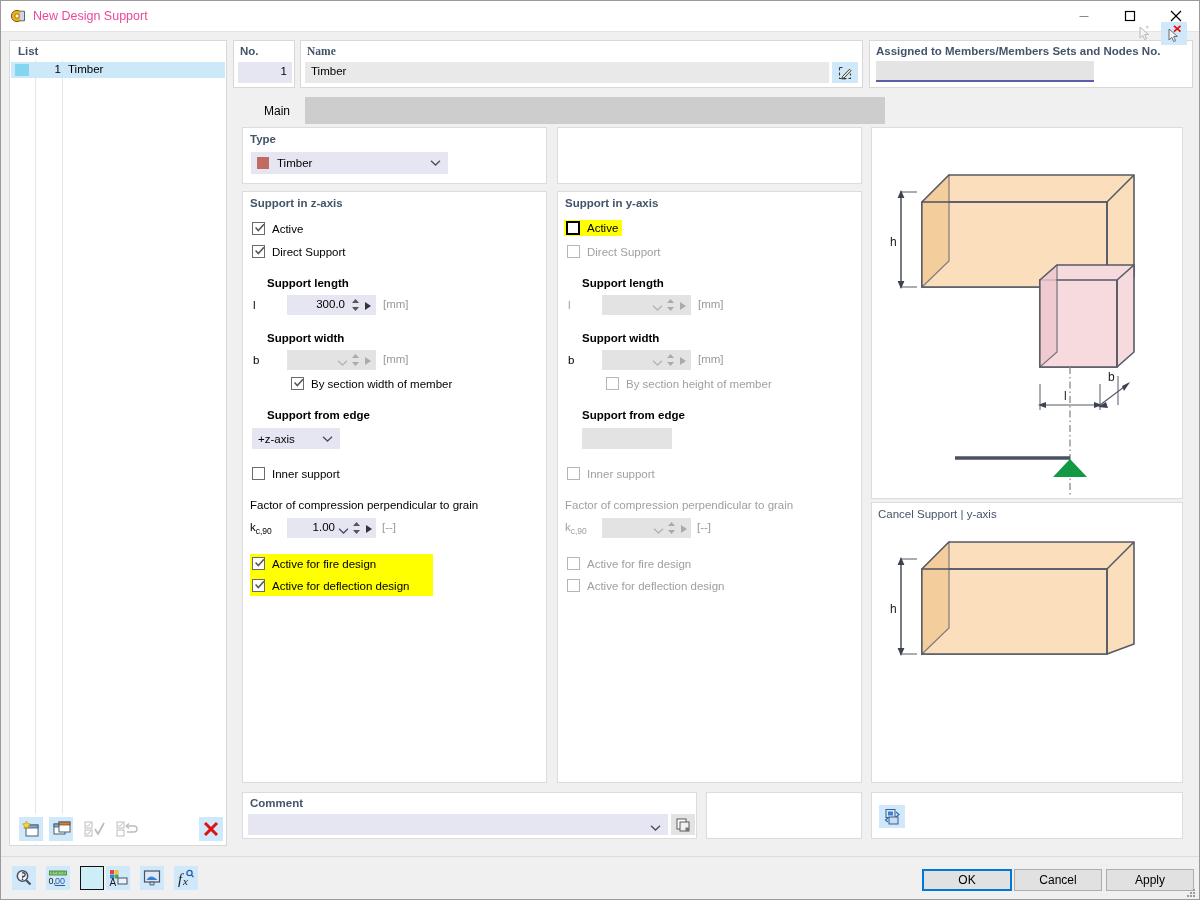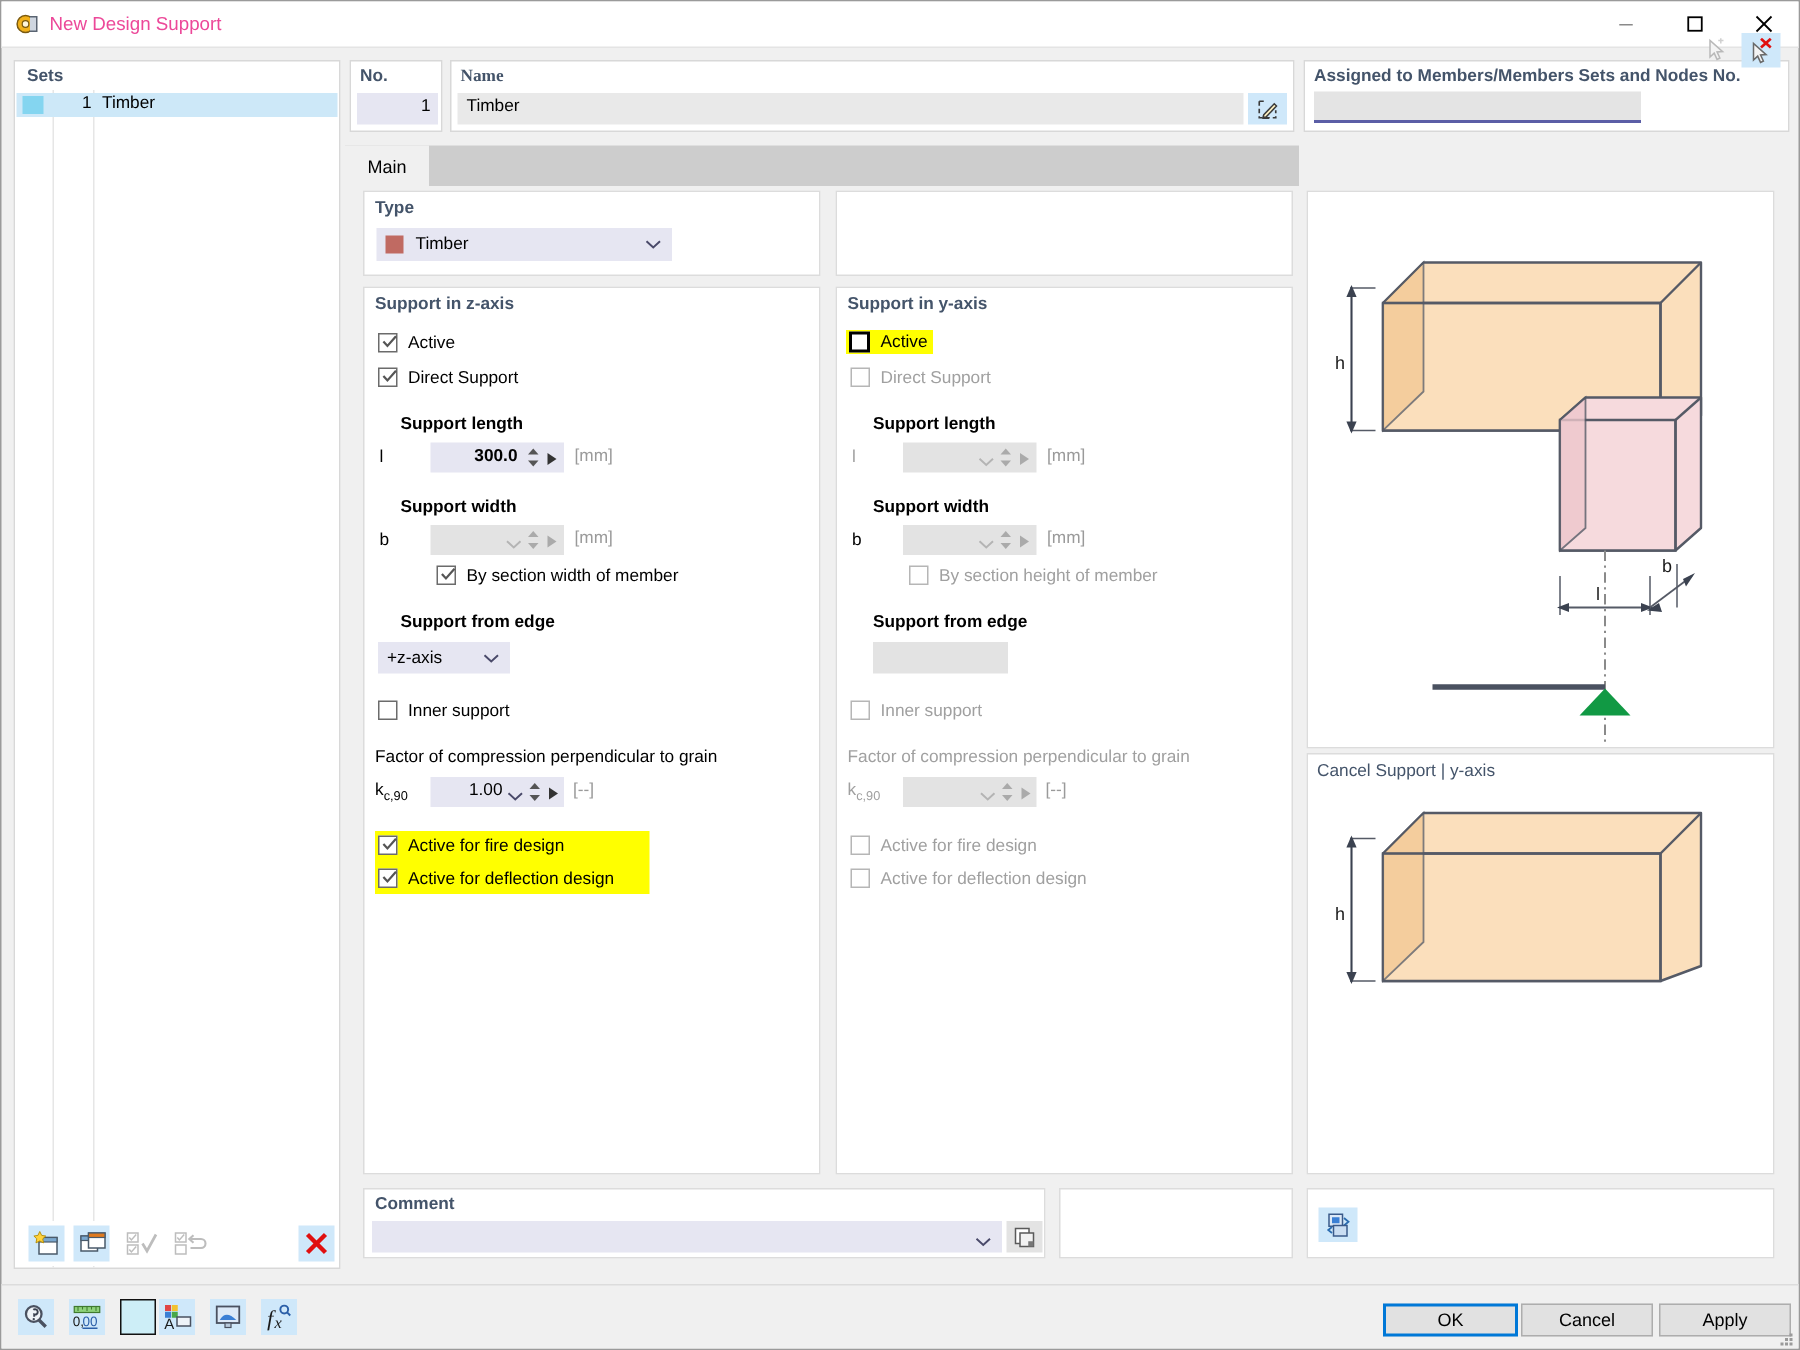--- a/index.html
+++ b/index.html
@@ -61,21 +61,21 @@
   #assignCard { left:868px; top:39px; width:324px; height:48px; }
   #assignLbl { left:6px; top:4px; }
   .assign-value { position:absolute; left:5px; top:21px; width:218px; height:21px;
                   background:#e4e4e4; border-bottom:2px solid #5b5ea6; }
   .assign-btn { position:absolute; top:21px; width:26px; height:23px; display:flex;
                 align-items:center; justify-content:center; cursor:default; }
   .assign-btn.b1 { left:1131px; }
   .assign-btn.b2 { left:1160px; background:#cfe8fa; }
 
   
-  .tabstrip { position:absolute; left:229px; top:96px; width:636px; height:28px; }
+  .tabstrip { position:absolute; left:248px; top:96px; width:636px; height:28px; }
   .tabstrip-bg { position:absolute; left:0; top:0; width:636px; height:27px; background:#cdcdcd; }
   .tab { position:absolute; left:0; top:0; width:56px; height:27px; background:#f0f0f0;
          display:flex; align-items:center; justify-content:center; font-size:12px; cursor:default; }
 
   
   .content { position:absolute; left:232px; top:123px; width:636px; height:672px;
              background:#f0f0f0; border-top:1px solid #f0f0f0; }
 
   .subcard { position:absolute; background:#ffffff; border:1px solid #dcdcdc; }
   #typeCard  { left:241px; top:126px; width:305px; height:57px; }
@@ -176,21 +176,21 @@
     </div>
     <div class="wbtn wclose">
       <svg width="12" height="12" viewBox="0 0 12 12">
           <line x1="1" y1="1" x2="11" y2="11" stroke="#000" stroke-width="1.2"></line>
           <line x1="11" y1="1" x2="1" y2="11" stroke="#000" stroke-width="1.2"></line>
         </svg>
     </div>
   </div>
 
   <div class="card" id="listCard">
-    <div class="card-label" id="listLbl">Sets</div>
+    <div class="card-label" id="listLbl">List</div>
     <div class="col-sep-a"></div>
     <div class="col-sep-b"></div>
 
     <div class="list-row">
       <span class="list-swatch"></span>
       <span class="list-no">1</span>
       <span class="list-name">Timber</span>
     </div>
 
     <div class="list-toolbar">
@@ -311,21 +311,21 @@
         <svg class="tick" viewBox="0 0 12 12">
             <path d="M1.6 5.6 L4.3 8.6 L10 2.2" fill="none" stroke="#555" stroke-width="1.5"></path>
           </svg>
       </span>
       <span class="lab">Direct Support</span>
     </div>
 
     <div class="ftxt b" style="left:24px; top:85px;">Support length</div>
     <div class="ftxt" style="left:10px; top:107px;">l</div>
     <div class="spin" style="left:44px; top:103px; width:89px; height:20px;">
-      <span class="val" style="left:6px; top:3px; width:52px; text-align:right;font-weight:bold;">300.0</span>
+      <span class="val" style="left:6px; top:3px; width:52px; text-align:right;">300.0</span>
       <span class="updn" style="left:64px; top:3px;">
         <svg width="9" height="14" viewBox="0 0 9 14">
             <path d="M4.5 1 L8 5 L1 5 Z" fill="#555"></path>
             <path d="M4.5 13 L8 9 L1 9 Z" fill="#555"></path>
           </svg>
       </span>
       <span class="arrow" style="left:77px; top:5px;">
         <svg width="8" height="10" viewBox="0 0 8 10">
             <path d="M1 1 L7 5 L1 9 Z" fill="#333"></path>
           </svg>

